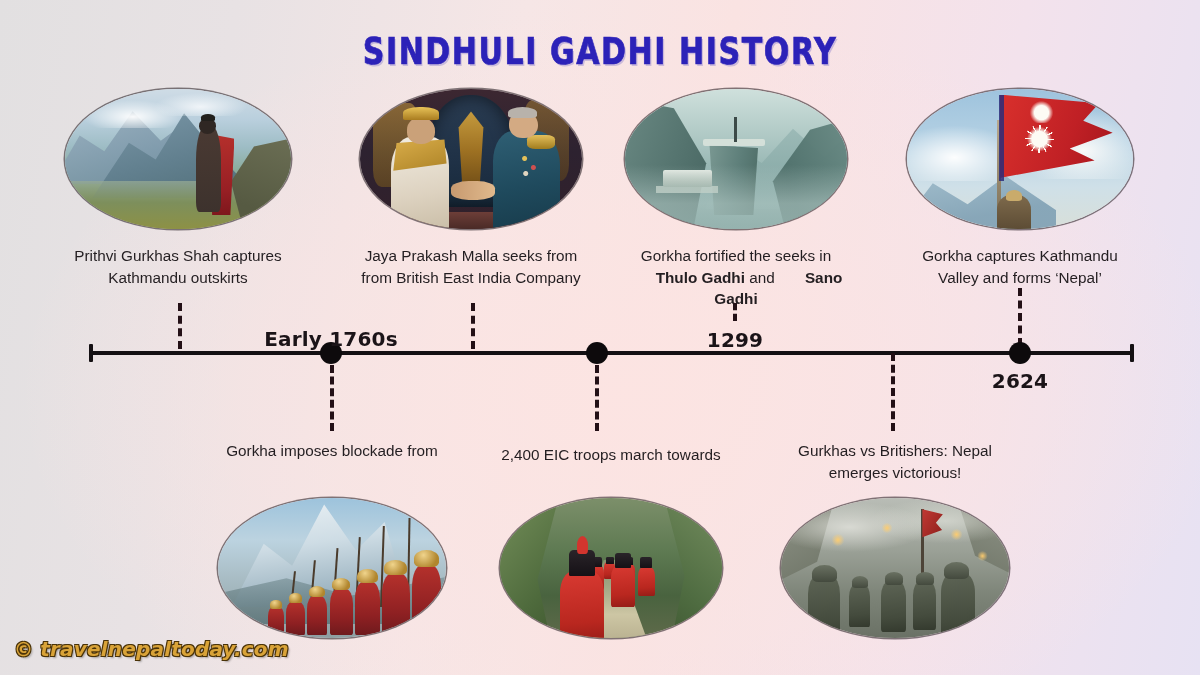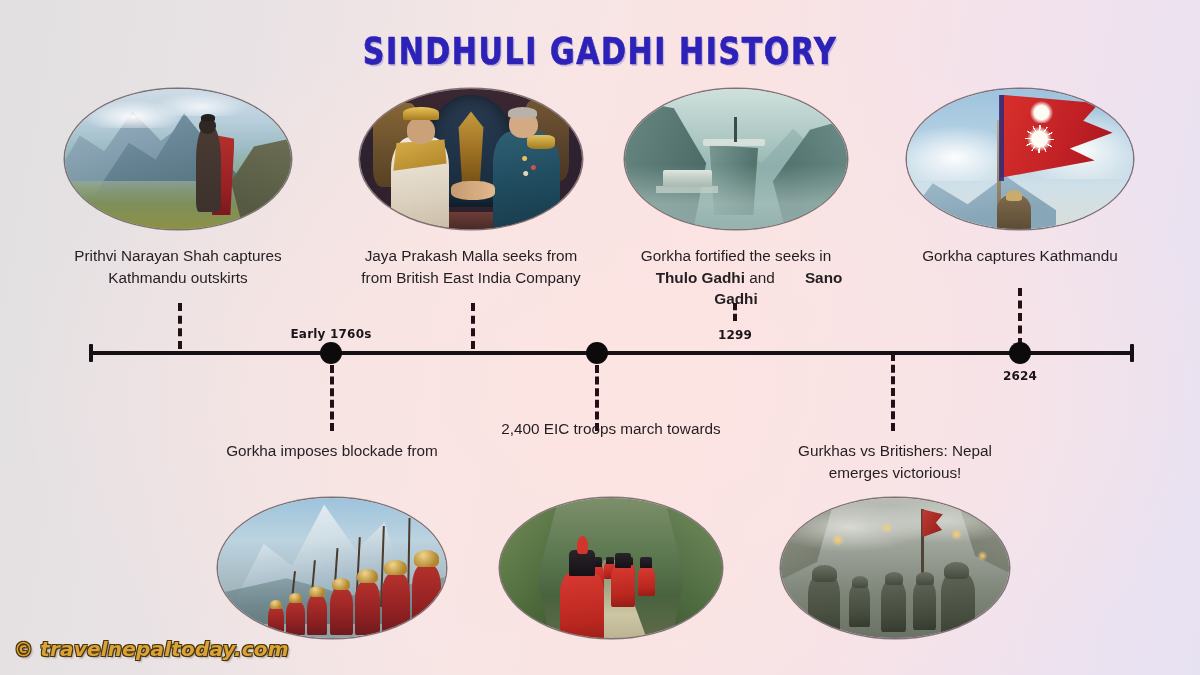--- a/index.html
+++ b/index.html
@@ -70,21 +70,21 @@
     margin-left: -11px;
     margin-top: -11px;
     top: 353px;
     border-radius: 50%;
     background: #0d0a0c;
   }
 
   .date-label {
     position: absolute;
     font-family: "DejaVu Sans", sans-serif;
-    font-size: 12px;
+    font-size: 20px;
     font-weight: bold;
     color: #1b1418;
     white-space: nowrap;
     transform: translateX(-50%);
     letter-spacing: 0.2px;
   }
 
   
   .connector {
     position: absolute;
@@ -557,38 +557,39 @@
       <div class="layer flag"></div>
       <div class="layer flag-edge"></div>
       <div class="layer moon"></div>
       <div class="layer sun"></div>
       <div class="layer soldier"></div>
       <div class="layer soldier-helm"></div>
     </div>
   </div>
 
   <div class="caption" style="left:178px; top:245px; width:270px;">
-    <div>Prithvi Narayan Shah captures</div>
+    <div>Prithvi Gurkhas Shah captures</div>
     <div>Kathmandu outskirts</div>
   </div>
 
   <div class="caption" style="left:471px; top:245px; width:290px;">
     <div>Jaya Prakash Malla seeks from</div>
     <div>from British East India Company</div>
   </div>
 
   <div class="caption" style="left:736px; top:245px; width:260px;">
     <div>Gorkha fortified the seeks in</div>
     <div>
       <b>Thulo Gadhi</b><span> and </span><b>Sano Gadhi</b>
     </div>
   </div>
 
   <div class="caption" style="left:1020px; top:245px; width:260px;">
     <div>Gorkha captures Kathmandu</div>
+    <div>Valley and forms ‘Nepal’</div>
   </div>
 
   <div class="connector" style="left:180px; top:303px; height:46px;"></div>
   <div class="connector" style="left:473px; top:303px; height:46px;"></div>
   <div class="connector" style="left:735px; top:303px; height:18px;"></div>
   <div class="connector" style="left:1020px; top:288px; height:58px;"></div>
 
   <div id="axis-line"></div>
   <div class="axis-cap" id="axis-cap-left"></div>
   <div class="axis-cap" id="axis-cap-right"></div>
@@ -602,21 +603,21 @@
   <div class="date-label" style="left:1020px; top:369px;">2624</div>
 
   <div class="connector" style="left:332px; top:365px; height:66px;"></div>
   <div class="connector" style="left:597px; top:365px; height:66px;"></div>
   <div class="connector" style="left:893px; top:353px; height:78px;"></div>
 
   <div class="caption" style="left:332px; top:440px; width:280px;">
     <div>Gorkha imposes blockade from</div>
   </div>
 
-  <div class="caption" style="left:611px; top:418px; width:280px;">
+  <div class="caption" style="left:611px; top:444px; width:280px;">
     <div>2,400 EIC troops march towards</div>
   </div>
 
   <div class="caption" style="left:895px; top:440px; width:250px;">
     <div>Gurkhas vs Britishers: Nepal</div>
     <div>emerges victorious!</div>
   </div>
 
   <div class="photo" style="left:332px; top:498px; width:228px; height:140px;">
     <div class="scene sc5">

